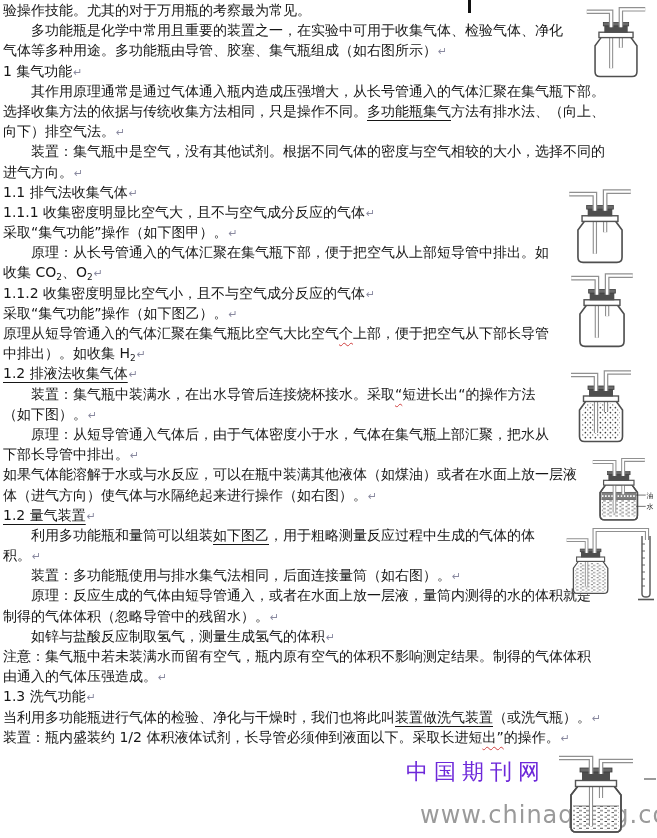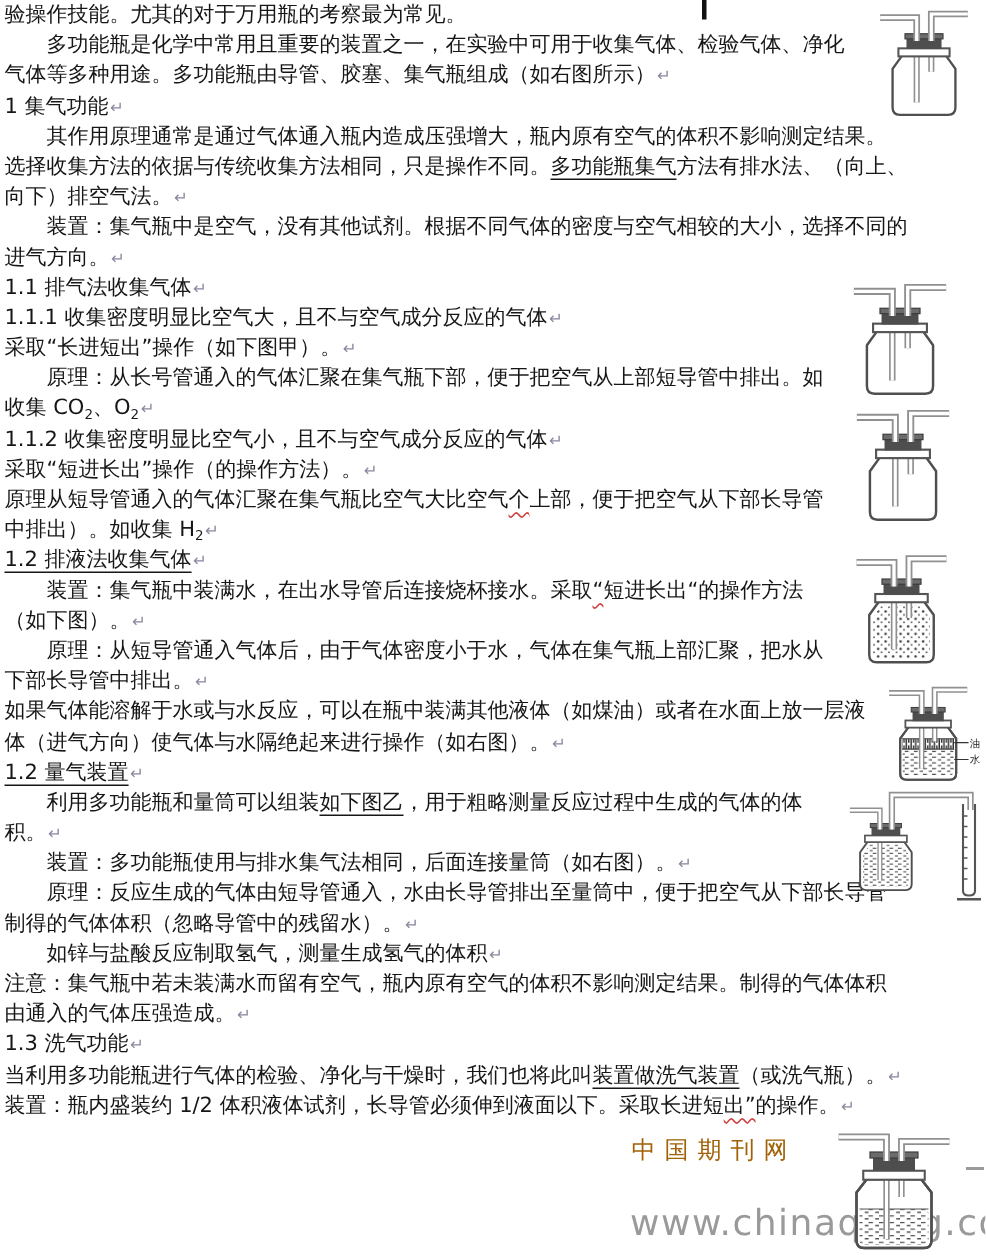--- a/index.html
+++ b/index.html
@@ -9,22 +9,22 @@
   .text-flow{position:absolute;left:3px;top:0;width:652px;color:#161616;
              font-size:14px;line-height:20.2px;}
   .line{white-space:nowrap;height:20.2px;}
   .wg{text-decoration-line:underline;text-decoration-style:wavy;
       text-decoration-color:#2f9e2f;text-decoration-thickness:1px;text-underline-offset:4px;text-decoration:underline;}
   .wr{text-decoration-line:underline;text-decoration-style:wavy;
       text-decoration-color:#d04040;text-decoration-thickness:1px;text-underline-offset:4px;}
   .sub2{font-size:9px;vertical-align:-3px;}
   .pmark{color:#8a8aa0;font-size:11px;margin-left:1px;}
   .diag{position:absolute;z-index:2;}
-  .watermark{position:absolute;left:421px;top:757px;z-index:1;color:#a16207;
-             font-size:16px;letter-spacing:6px;font-family:"DejaVu Serif",serif;}
+  .watermark{position:absolute;left:406px;top:757px;z-index:1;color:#6d28d9;
+             font-size:22px;letter-spacing:6px;font-family:"DejaVu Serif",serif;}
   .footer-url{position:absolute;left:420px;top:801px;z-index:1;color:#9a9a9a;
               font-size:24px;letter-spacing:1px;font-family:"DejaVu Sans",sans-serif;}
   .stray{position:absolute;left:644px;top:778px;width:12px;height:2px;background:#9a9a9a;z-index:3;}
 </style>
 </head>
 <body>
 
 <div class="page">
 
   <svg width="0" height="0" style="position:absolute">
@@ -66,46 +66,46 @@
     </defs>
   </svg>
 
   <div class="vbar"></div>
 
   <div class="text-flow">
       <div class="line"><span class="">验操作技能。尤其的对于万用瓶的考察最为常见。</span></div>
       <div class="line"><span class="">　　多功能瓶是化学中常用且重要的装置之一，在实验中可用于收集气体、检验气体、净化</span></div>
       <div class="line"><span class="">气体等多种用途。多功能瓶由导管、胶塞、集气瓶组成（如右图所示）</span><span class="pmark">↵</span></div>
       <div class="line"><span class="">1 集气功能</span><span class="pmark">↵</span></div>
-      <div class="line"><span class="">　　其作用原理通常是通过气体通入瓶内造成压强增大，瓶内原有空气的体积不影响测定结果。</span></div>
+      <div class="line"><span class="">　　其作用原理通常是通过气体通入瓶内造成压强增大，从长号管通入的气体汇聚在集气瓶下部。</span></div>
       <div class="line"><span class="">选择收集方法的依据与传统收集方法相同，只是操作不同。</span><span class="wg">多功能瓶集气</span><span class="">方法有排水法、（向上、</span></div>
       <div class="line"><span class="">向下）排空气法。</span><span class="pmark">↵</span></div>
       <div class="line"><span class="">　　装置：集气瓶中是空气，没有其他试剂。根据不同气体的密度与空气相较的大小，选择不同的</span></div>
       <div class="line"><span class="">进气方向。</span><span class="pmark">↵</span></div>
       <div class="line"><span class="">1.1 排气法收集气体</span><span class="pmark">↵</span></div>
       <div class="line"><span class="">1.1.1 收集密度明显比空气大，且不与空气成分反应的气体</span><span class="pmark">↵</span></div>
-      <div class="line"><span class="">采取“长进短出”操作（如下图甲）。</span><span class="pmark">↵</span></div>
+      <div class="line"><span class="">采取“集气功能”操作（如下图甲）。</span><span class="pmark">↵</span></div>
       <div class="line"><span class="">　　原理：从长号管通入的气体汇聚在集气瓶下部，便于把空气从上部短导管中排出。如</span></div>
       <div class="line"><span class="">收集 CO</span><span class="sub2">2</span><span class="">、O</span><span class="sub2">2</span><span class="pmark">↵</span></div>
       <div class="line"><span class="">1.1.2 收集密度明显比空气小，且不与空气成分反应的气体</span><span class="pmark">↵</span></div>
-      <div class="line"><span class="">采取“短进长出”操作（的操作方法）。</span><span class="pmark">↵</span></div>
+      <div class="line"><span class="">采取“集气功能”操作（如下图乙）。</span><span class="pmark">↵</span></div>
       <div class="line"><span class="">原理从短导管通入的气体汇聚在集气瓶比空气大比空气</span><span class="wr">个</span><span class="">上部，便于把空气从下部长导管</span></div>
       <div class="line"><span class="">中排出）。如收集 H</span><span class="sub2">2</span><span class="pmark">↵</span></div>
       <div class="line"><span class="wg">1.2 排液法收集气体</span><span class="pmark">↵</span></div>
       <div class="line"><span class="">　　装置：集气瓶中装满水，在出水导管后连接烧杯接水。采取</span><span class="wr">“</span><span class="">短进长出“的操作方法</span></div>
       <div class="line"><span class="">（如下图）。</span><span class="pmark">↵</span></div>
       <div class="line"><span class="">　　原理：从短导管通入气体后，由于气体密度小于水，气体在集气瓶上部汇聚，把水从</span></div>
       <div class="line"><span class="">下部长导管中排出。</span><span class="pmark">↵</span></div>
       <div class="line"><span class="">如果气体能溶解于水或与水反应，可以在瓶中装满其他液体（如煤油）或者在水面上放一层液</span></div>
       <div class="line"><span class="">体（进气方向）使气体与水隔绝起来进行操作（如右图）。</span><span class="pmark">↵</span></div>
       <div class="line"><span class="wg">1.2 量气装置</span><span class="pmark">↵</span></div>
       <div class="line"><span class="">　　利用多功能瓶和量筒可以组装</span><span class="wg">如下图乙</span><span class="">，用于粗略测量反应过程中生成的气体的体</span></div>
       <div class="line"><span class="">积。</span><span class="pmark">↵</span></div>
       <div class="line"><span class="">　　装置：多功能瓶使用与排水集气法相同，后面连接量筒（如右图）。</span><span class="pmark">↵</span></div>
-      <div class="line"><span class="">　　原理：反应生成的气体由短导管通入，水由长导管排出至量筒中，便于把空气从下部长导管</span></div>
+      <div class="line"><span class="">　　原理：反应生成的气体由短导管通入，或者在水面上放一层液，量筒内测得的水的体积就是</span></div>
       <div class="line"><span class="">制得的气体体积（忽略导管中的残留水）。</span><span class="pmark">↵</span></div>
       <div class="line"><span class="">　　如锌与盐酸反应制取氢气，测量生成氢气的体积</span><span class="pmark">↵</span></div>
       <div class="line"><span class="">注意：集气瓶中若未装满水而留有空气，瓶内原有空气的体积不影响测定结果。制得的气体体积</span></div>
       <div class="line"><span class="">由通入的气体压强造成。</span><span class="pmark">↵</span></div>
       <div class="line"><span class="">1.3 洗气功能</span><span class="pmark">↵</span></div>
       <div class="line"><span class="">当利用多功能瓶进行气体的检验、净化与干燥时，我们也将此叫</span><span class="wg">装置做洗气装置</span><span class="">（或洗气瓶）。</span><span class="pmark">↵</span></div>
       <div class="line"><span class="">装置：瓶内盛装约 1/2 体积液体试剂，长导管必须伸到液面以下。采取长进短</span><span class="wr">出”</span><span class="">的操作。</span><span class="pmark">↵</span></div>
     </div>
 
   <svg class="diag" style="left:581px;top:3px" width="70" height="76" viewBox="0 0 64 78">

